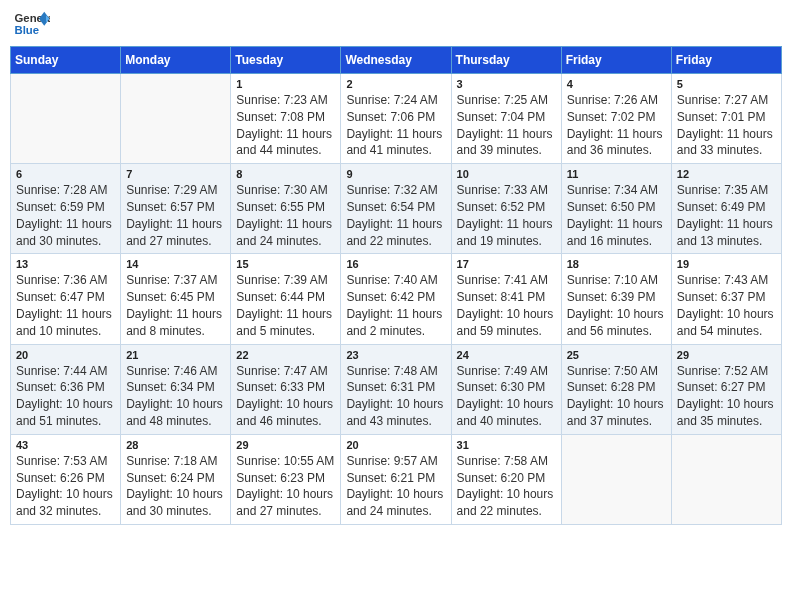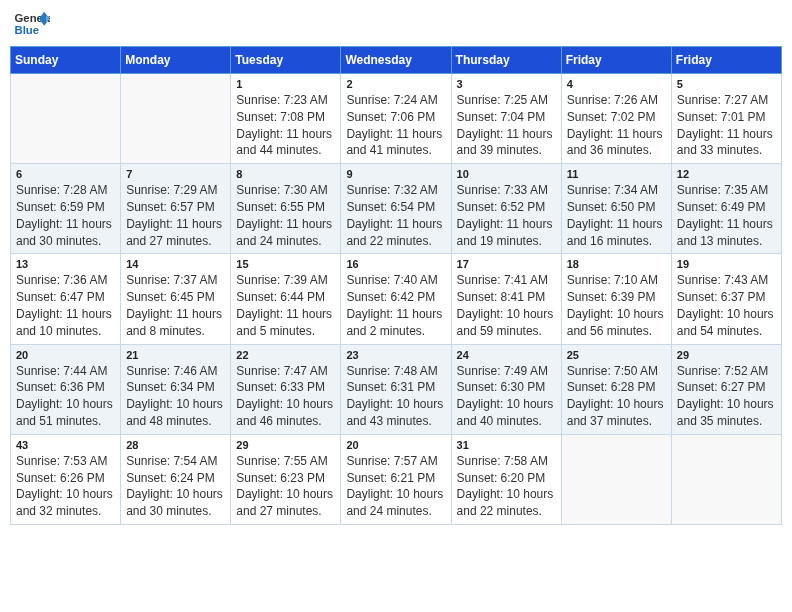--- a/index.html
+++ b/index.html
@@ -284,33 +284,33 @@
       </tr>
       <tr>
         <td>
           <span class="day-number">43</span>
           <div class="day-info">Sunrise: 7:53 AM
 Sunset: 6:26 PM
 Daylight: 10 hours and 32 minutes.</div>
         </td>
         <td>
           <span class="day-number">28</span>
-          <div class="day-info">Sunrise: 7:54 AM
+          <div class="day-info">Sunrise: 7:18 AM
 Sunset: 6:24 PM
 Daylight: 10 hours and 30 minutes.</div>
         </td>
         <td>
           <span class="day-number">29</span>
-          <div class="day-info">Sunrise: 7:55 AM
+          <div class="day-info">Sunrise: 10:55 AM
 Sunset: 6:23 PM
 Daylight: 10 hours and 27 minutes.</div>
         </td>
         <td>
           <span class="day-number">20</span>
-          <div class="day-info">Sunrise: 7:57 AM
+          <div class="day-info">Sunrise: 9:57 AM
 Sunset: 6:21 PM
 Daylight: 10 hours and 24 minutes.</div>
         </td>
         <td>
           <span class="day-number">31</span>
           <div class="day-info">Sunrise: 7:58 AM
 Sunset: 6:20 PM
 Daylight: 10 hours and 22 minutes.</div>
         </td>
         <td class="empty-cell"></td>

